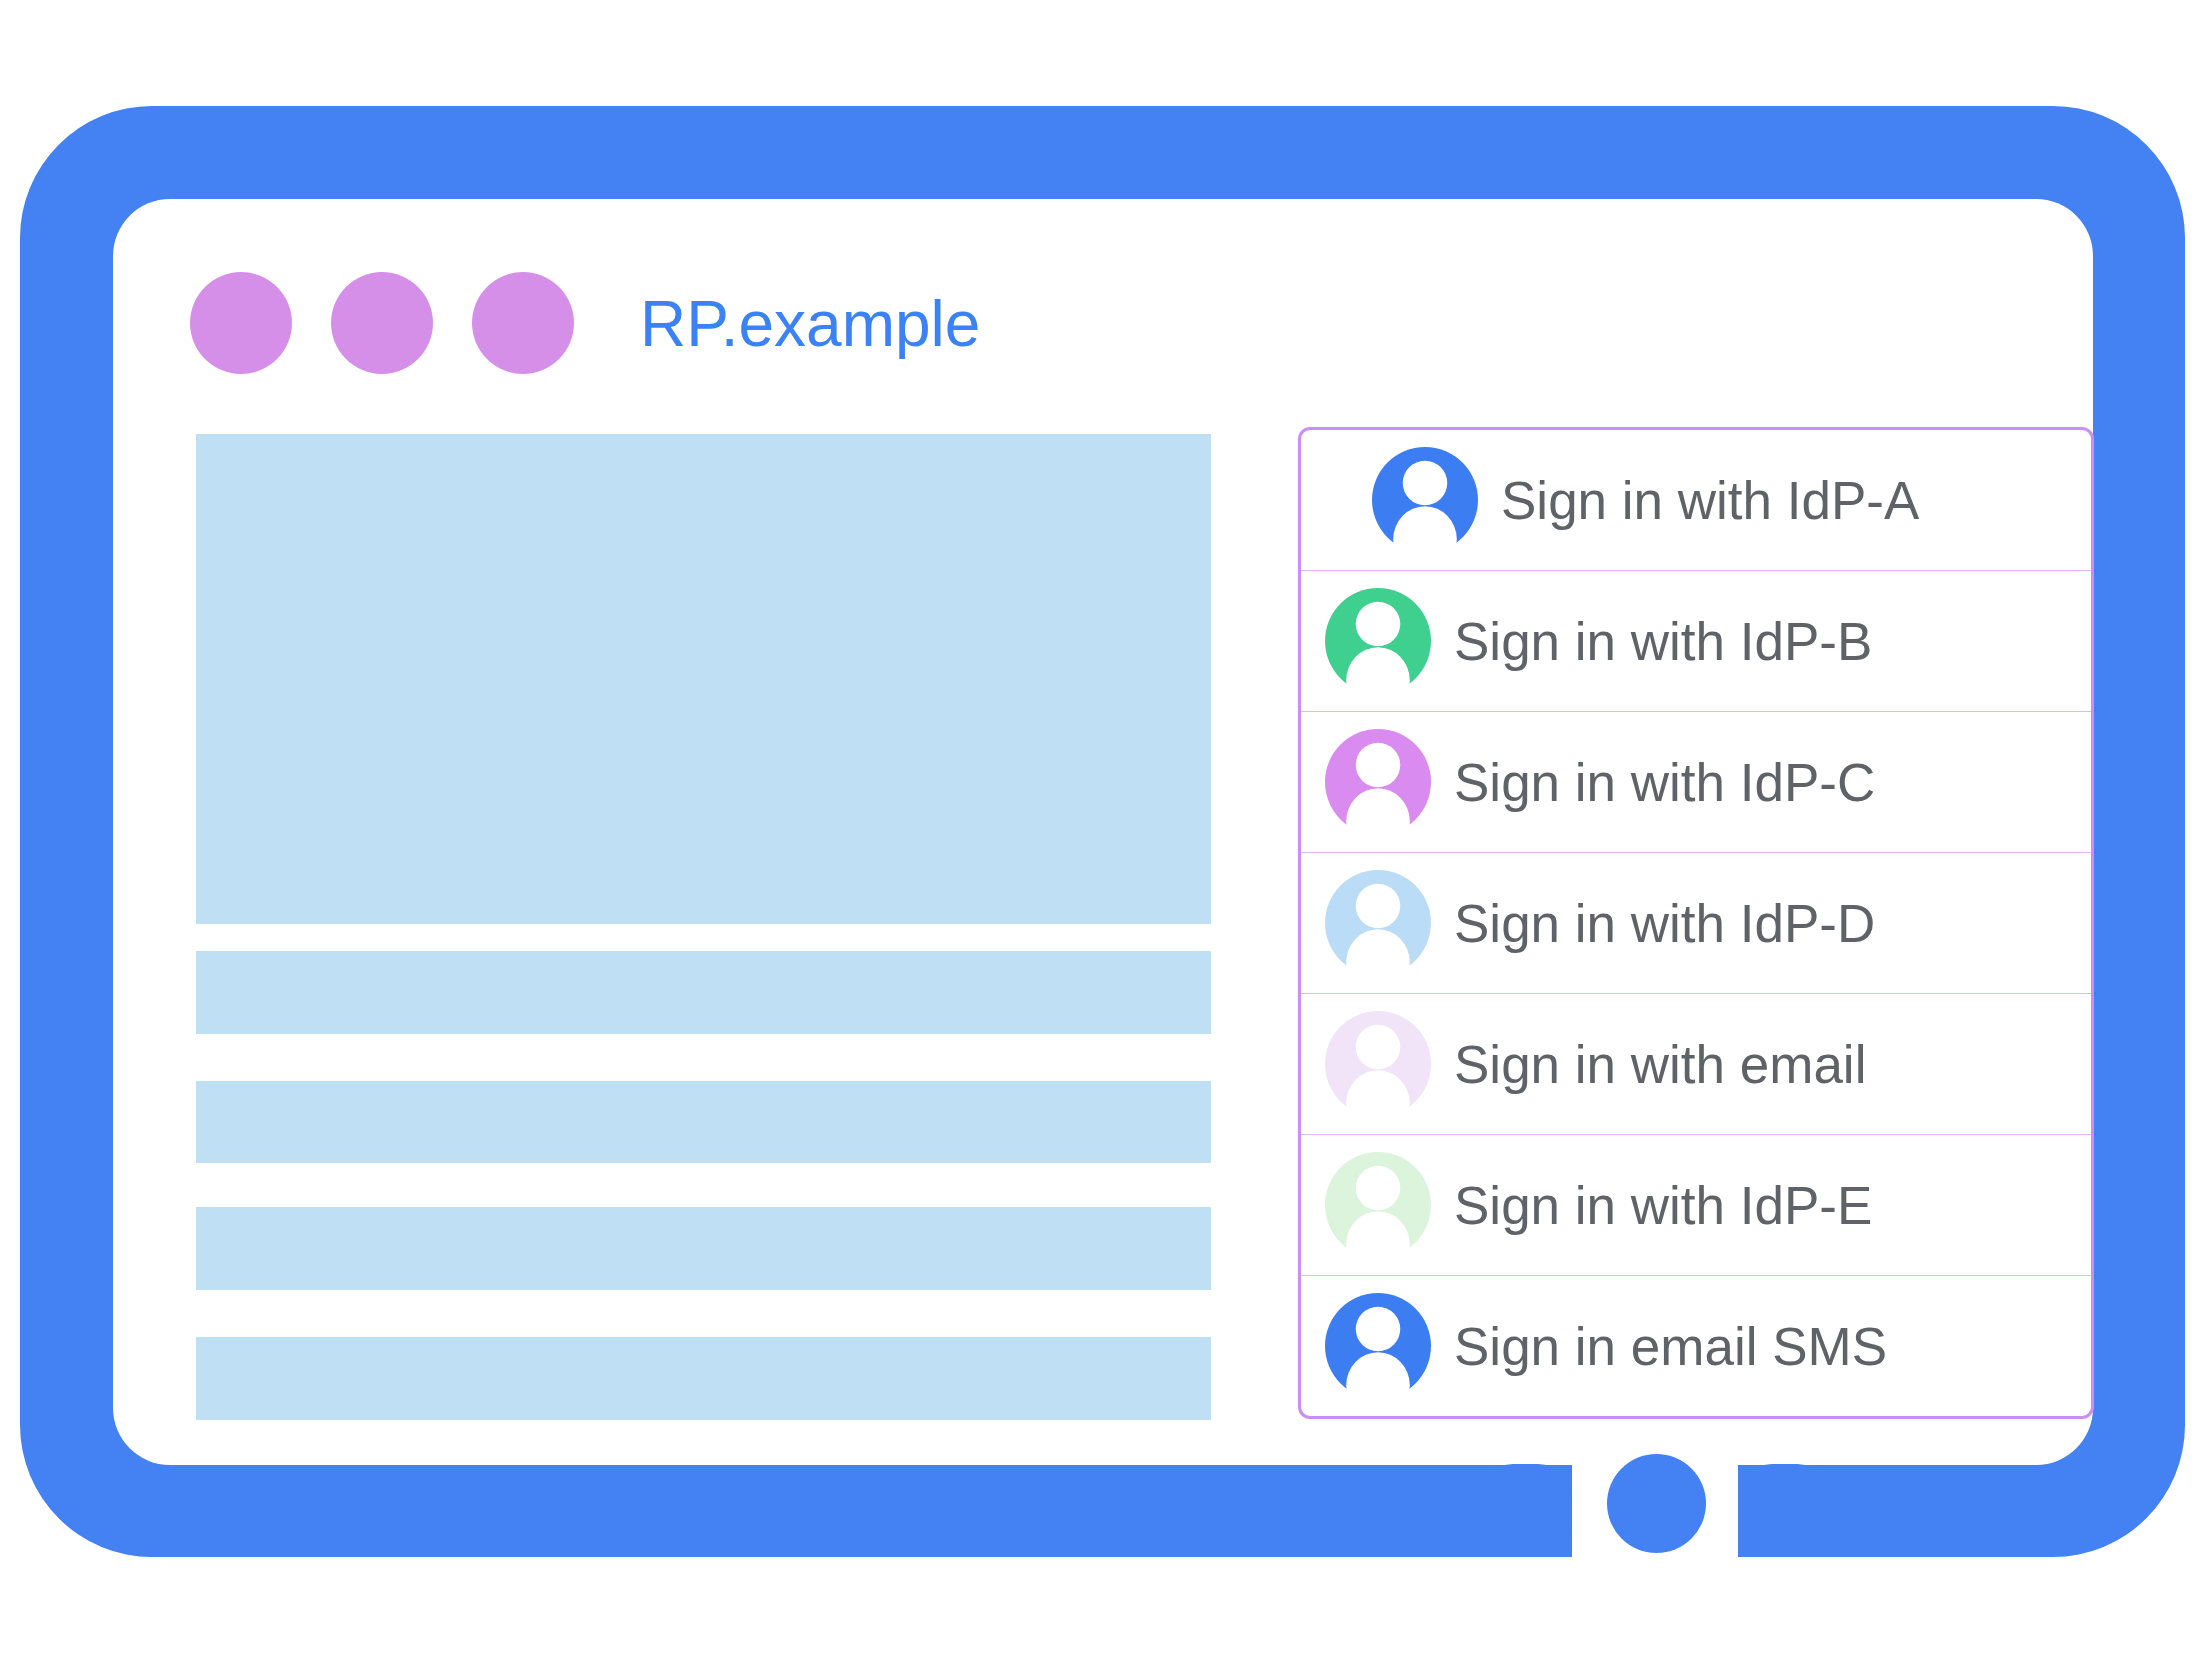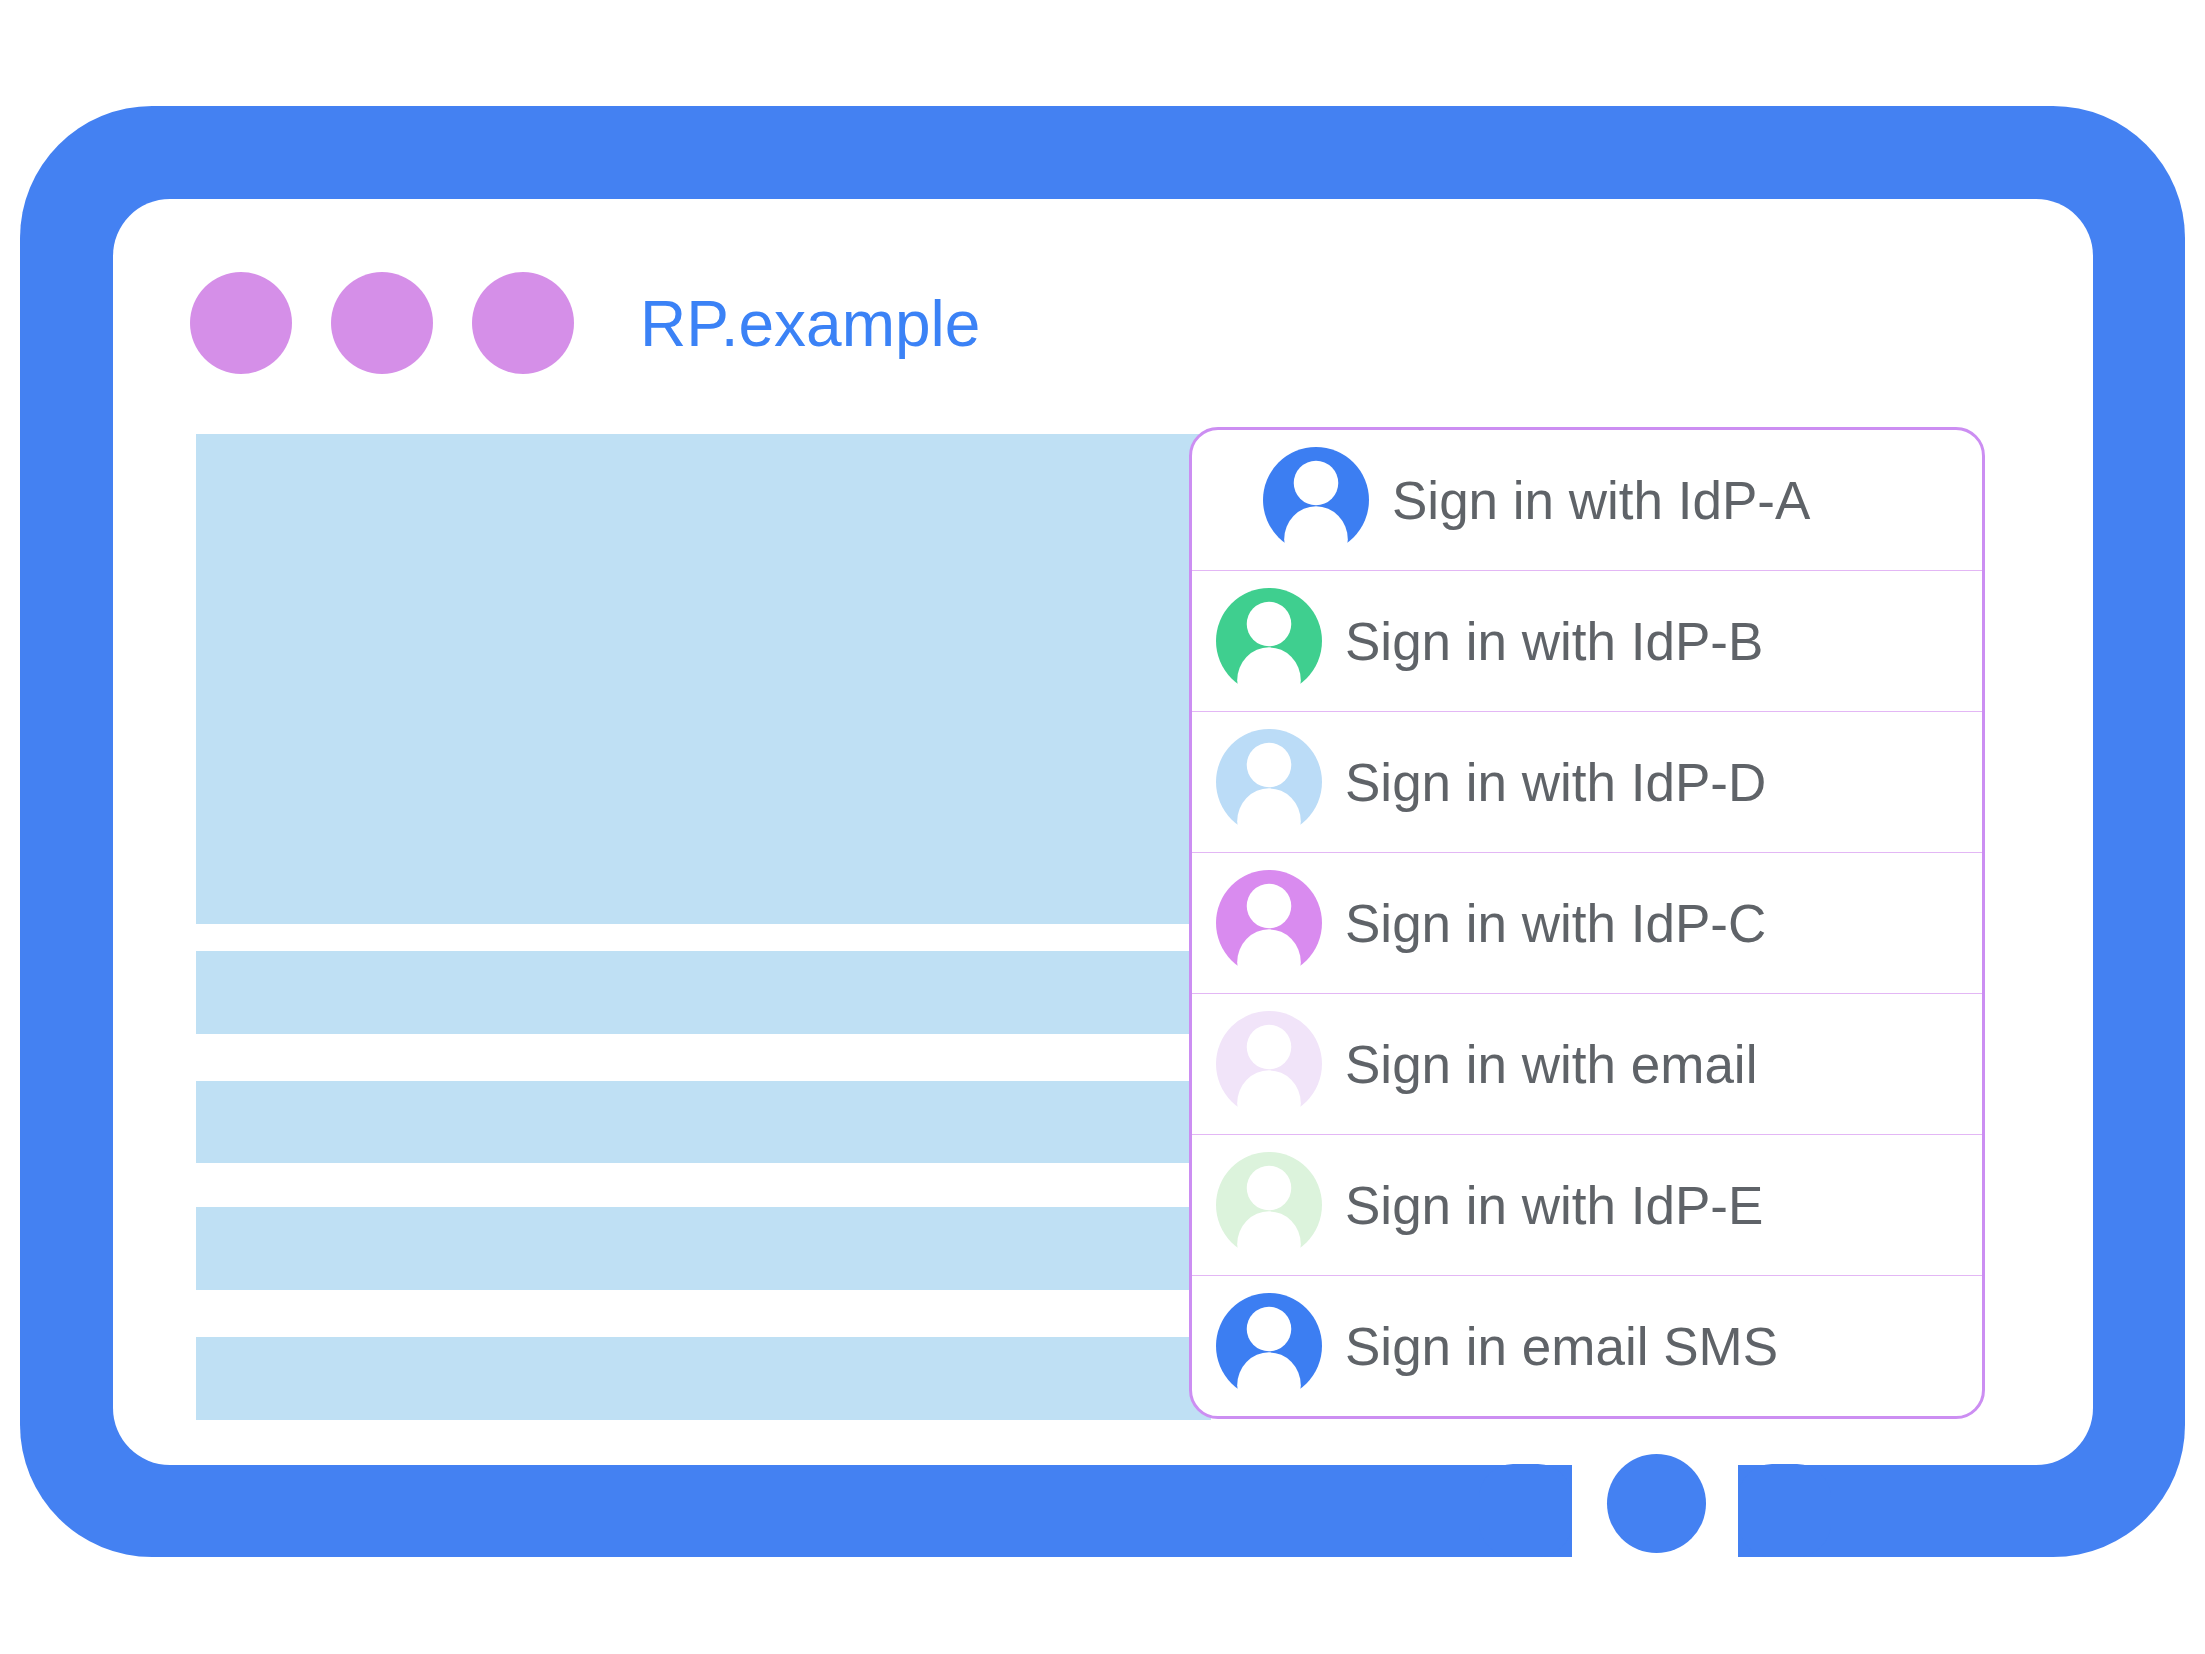--- a/index.html
+++ b/index.html
@@ -84,26 +84,26 @@
   }
   .ph-hero  { top: 434px;  height: 490px; }
   .ph-line1 { top: 951px; height: 83px; }
   .ph-line2 { top: 1081px; height: 82px; }
   .ph-line3 { top: 1207px; height: 83px; }
   .ph-line4 { top: 1337px; height: 83px; }
 
   
   .signin-panel {
     position: absolute;
-    left: 1189px; top: 427px;
+    left: 1298px; top: 427px;
     width: 796px; height: 992px;
     box-sizing: border-box;
     background: #ffffff;
     border: 3.5px solid var(--panel_border);
-    border-radius: 29px;
+    border-radius: 12px;
     display: flex;
     flex-direction: column;
     overflow: hidden;
   }
   .signin-row {
     flex: 1 1 0;
     display: flex;
     align-items: center;
     padding-left: 71px;
     box-sizing: border-box;
@@ -164,35 +164,35 @@
       <circle class="avatar-bg" cx="50" cy="50" r="50" fill="#3FCF8F"></circle>
       <circle cx="50" cy="34" r="21" fill="#ffffff"></circle>
       <ellipse class="avatar-shoulders" cx="50" cy="87" rx="30" ry="31" fill="#ffffff"></ellipse>
     </svg>
     <span class="signin-label">Sign in with IdP-B</span>
   </div>
 
   <div class="signin-row">
     <svg class="avatar" viewBox="0 0 100 100">
       <defs></defs>
+      <circle class="avatar-bg" cx="50" cy="50" r="50" fill="#D98BEF"></circle>
+      <circle cx="50" cy="34" r="21" fill="#ffffff"></circle>
+      <ellipse class="avatar-shoulders" cx="50" cy="87" rx="30" ry="31" fill="#ffffff"></ellipse>
+    </svg>
+    <span class="signin-label">Sign in with IdP-C</span>
+  </div>
+
+  <div class="signin-row">
+    <svg class="avatar" viewBox="0 0 100 100">
+      <defs></defs>
       <circle class="avatar-bg" cx="50" cy="50" r="50" fill="#BBDCF7"></circle>
       <circle cx="50" cy="34" r="21" fill="#ffffff"></circle>
       <ellipse class="avatar-shoulders" cx="50" cy="87" rx="30" ry="31" fill="#ffffff"></ellipse>
     </svg>
     <span class="signin-label">Sign in with IdP-D</span>
-  </div>
-
-  <div class="signin-row">
-    <svg class="avatar" viewBox="0 0 100 100">
-      <defs></defs>
-      <circle class="avatar-bg" cx="50" cy="50" r="50" fill="#D98BEF"></circle>
-      <circle cx="50" cy="34" r="21" fill="#ffffff"></circle>
-      <ellipse class="avatar-shoulders" cx="50" cy="87" rx="30" ry="31" fill="#ffffff"></ellipse>
-    </svg>
-    <span class="signin-label">Sign in with IdP-C</span>
   </div>
 
   <div class="signin-row">
     <svg class="avatar" viewBox="0 0 100 100">
       <defs></defs>
       <circle class="avatar-bg" cx="50" cy="50" r="50" fill="#F1E4F9"></circle>
       <circle cx="50" cy="34" r="21" fill="#ffffff"></circle>
       <ellipse class="avatar-shoulders" cx="50" cy="87" rx="30" ry="31" fill="#ffffff"></ellipse>
     </svg>
     <span class="signin-label">Sign in with email</span>

